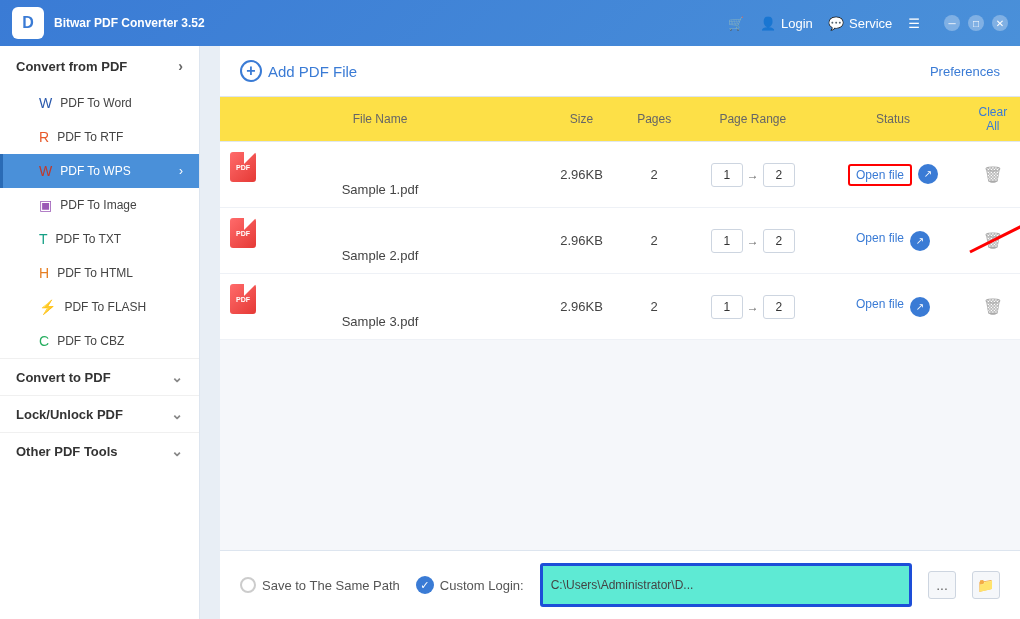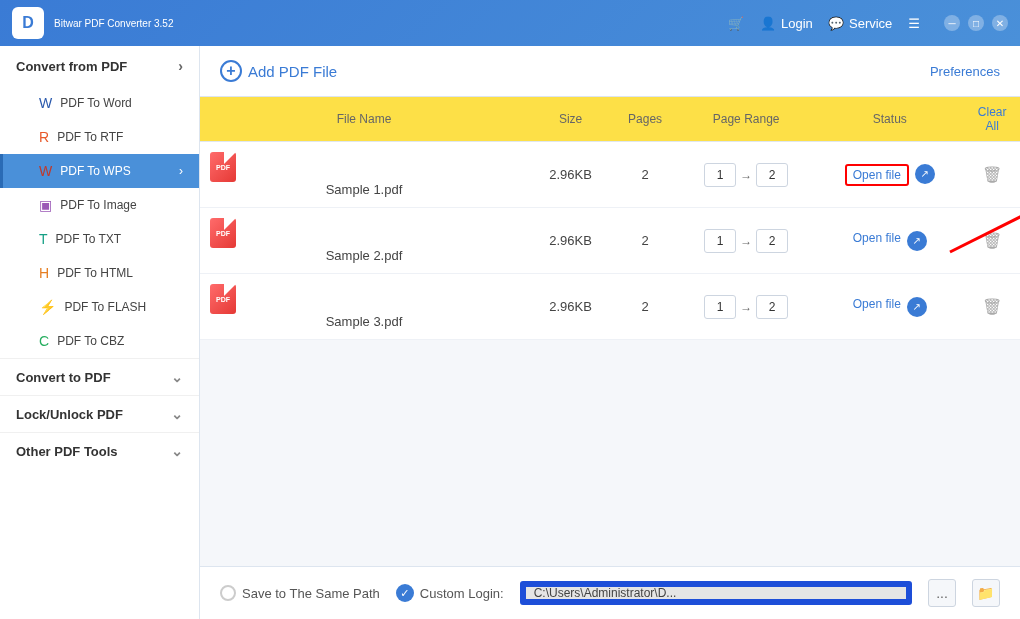--- a/index.html
+++ b/index.html
@@ -15,28 +15,28 @@
       color: white;
     }
     .title-bar-logo {
       width: 32px; height: 32px;
       background: white;
       border-radius: 6px;
       display: flex; align-items: center; justify-content: center;
       font-weight: bold; font-size: 16px; color: #3a7bd5;
       margin-right: 10px;
     }
-    .title-bar-title { font-size: 10px; flex: 1; }
+    .title-bar-title { font-size: 12px; flex: 1; font-weight: bold; }
     .title-bar-actions { display: flex; align-items: center; gap: 16px; }
     .title-bar-btn { color: white; cursor: pointer; font-size: 13px; display: flex; align-items: center; gap: 4px; background: none; border: none; }
     .win-controls { display: flex; gap: 8px; margin-left: 8px; }
     .win-ctrl { width: 16px; height: 16px; border-radius: 50%; display: flex; align-items: center; justify-content: center; font-size: 10px; color: white; cursor: pointer; border: none; background: rgba(255,255,255,0.3); }
 
     
-    .main-layout { display: flex; height: calc(619px - 46px); }
+    .main-layout { display: flex; height: calc(619px - 46px); gap: 20px; }
 
     
     .sidebar {
       width: 200px;
       background: white;
       border-right: 1px solid #dde5ef;
       display: flex;
       flex-direction: column;
       overflow-y: auto;
     }
@@ -220,27 +220,27 @@
     .radio-circle {
       width: 16px; height: 16px;
       border: 2px solid #ccc;
       border-radius: 50%;
       display: flex; align-items: center; justify-content: center;
     }
     .custom-path-label { display: flex; align-items: center; gap: 6px; font-size: 13px; color: #555; }
     .check-circle { width: 18px; height: 18px; background: #3a7bd5; border-radius: 50%; display: flex; align-items: center; justify-content: center; color: white; font-size: 11px; }
     .path-input {
       flex: 1;
-      height: 24px;
-      border: 6px solid #1d4ed8;
+      height: 44px;
+      border: 3px solid #1d4ed8;
       border-radius: 3px;
       padding: 0 8px;
       font-size: 12px;
       color: #444;
-      background: #e5e5e5;
+      background: #5eead4;
     }
     .path-browse-btn {
       width: 28px; height: 28px;
       border: 1px solid #cdd5e0;
       border-radius: 3px;
       background: #f5f7fa;
       cursor: pointer;
       display: flex; align-items: center; justify-content: center;
       font-size: 14px; color: #666;
     }

